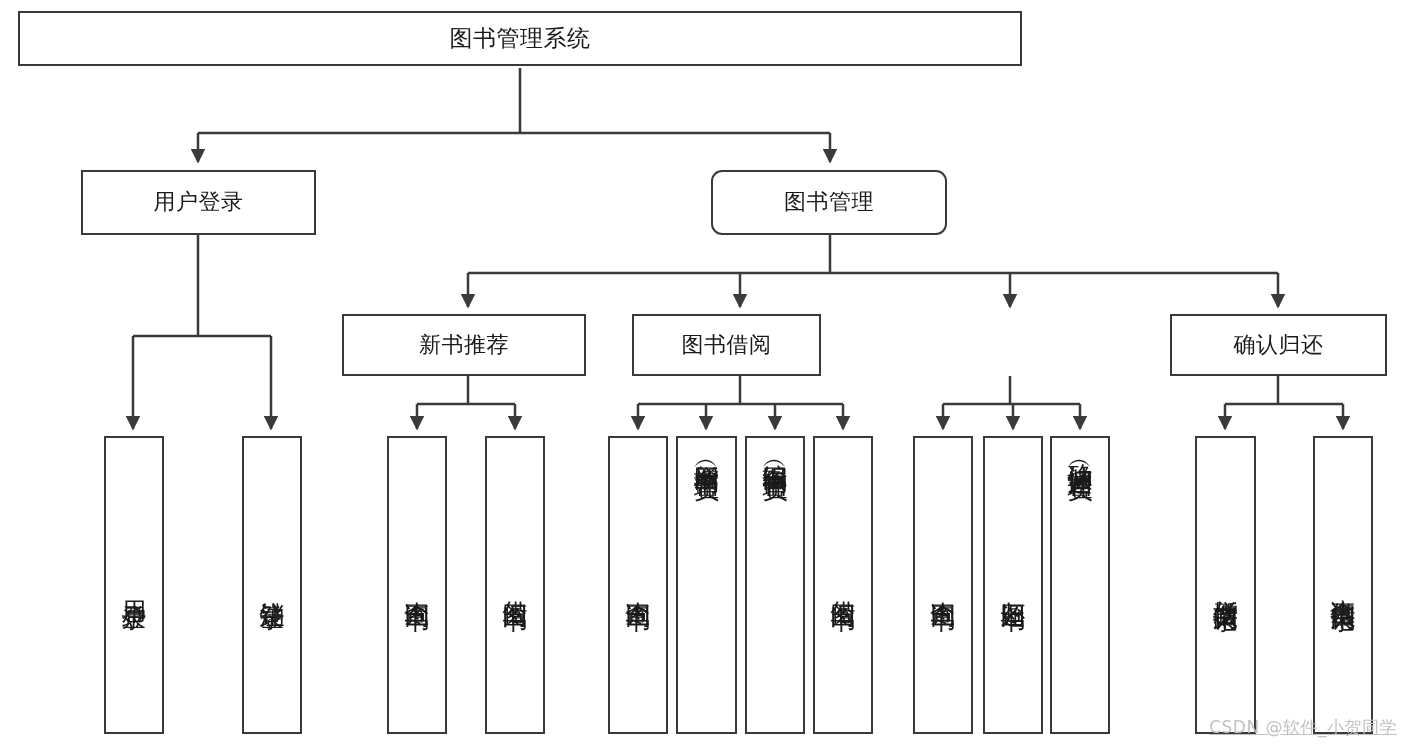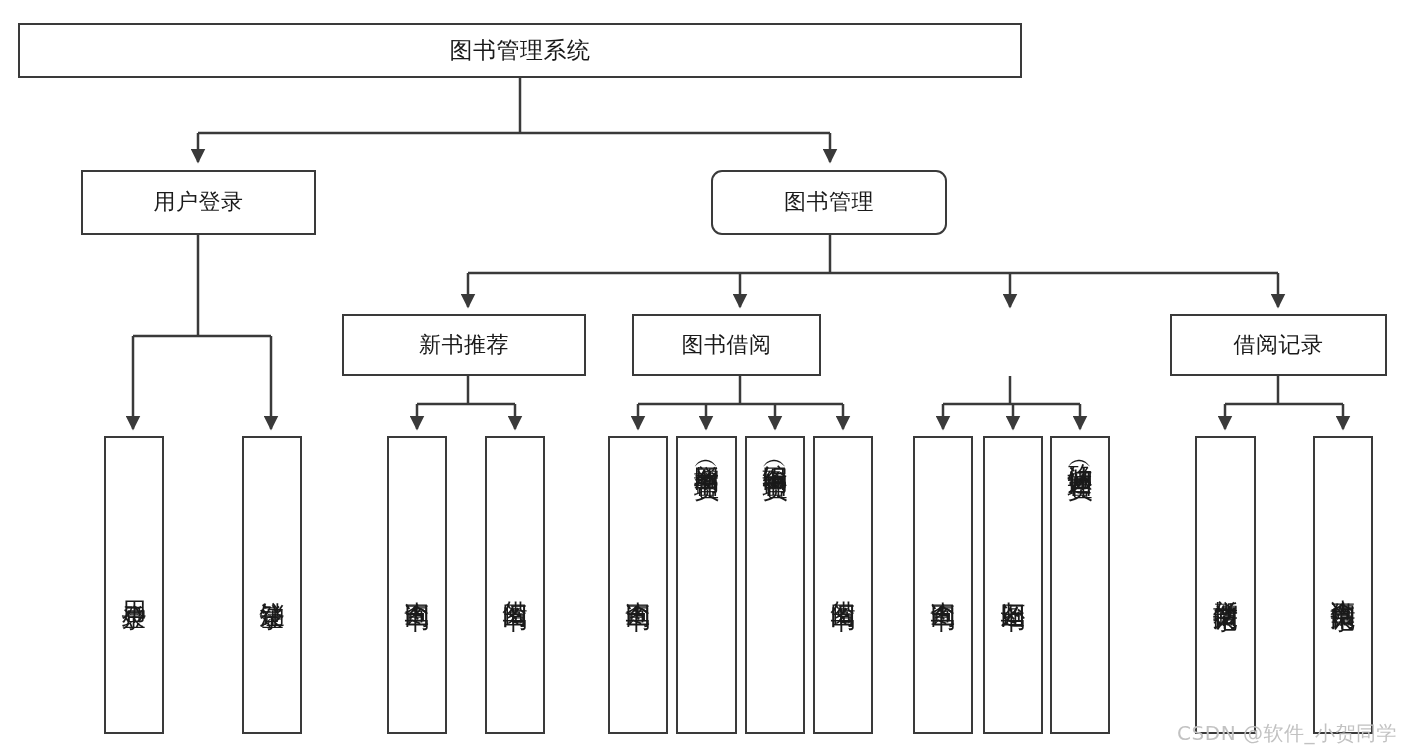--- a/index.html
+++ b/index.html
@@ -62,26 +62,27 @@
     letter-spacing: 2px;
     white-space: nowrap;
   }
   .node.vert.centered {
     align-items: center;
     padding-top: 0;
   }
   #watermark {
     position: absolute;
     right: 8px;
-    bottom: 0;
-    font-size: 20px;
+    bottom: 8px;
+    font-size: 17px;
     color: #c2c2c2;
     letter-spacing: 0.5px;
     white-space: nowrap;
     pointer-events: none;
+    text-decoration: underline;
   }
 </style>
 </head>
 <body>
 
 <div id="canvas">
 
   <svg id="edges" viewBox="0 0 1405 747" xmlns="http://www.w3.org/2000/svg">
     <defs>
       <marker id="arrow" viewBox="0 0 10 10" refX="9" refY="5" markerWidth="6" markerHeight="6" orient="auto-start-reverse">
@@ -125,21 +126,21 @@
       <path d="M 1013 404 L 1013 429" marker-end="url(#arrow)"></path>
       <path d="M 1080 404 L 1080 429" marker-end="url(#arrow)"></path>
 
       <path d="M 1278 376 L 1278 404"></path>
       <path d="M 1225 404 L 1343 404"></path>
       <path d="M 1225 404 L 1225 429" marker-end="url(#arrow)"></path>
       <path d="M 1343 404 L 1343 429" marker-end="url(#arrow)"></path>
     </g>
   </svg>
 
-  <div class="node horiz root" style="left:18px; top:23px; width:1004px; height:55px;">
+  <div class="node horiz root" style="left:18px; top:11px; width:1004px; height:55px;">
     <span class="label">图书管理系统</span>
   </div>
 
   <div class="node horiz" style="left:81px; top:170px; width:235px; height:65px;">
     <span class="label">用户登录</span>
   </div>
 
   <div class="node horiz" style="left:711px; top:170px; width:236px; height:65px;border-radius:11px;">
     <span class="label">图书管理</span>
   </div>
@@ -147,21 +148,21 @@
   <div class="node horiz" style="left:342px; top:314px; width:244px; height:62px;">
     <span class="label">新书推荐</span>
   </div>
 
   <div class="node horiz" style="left:632px; top:314px; width:189px; height:62px;">
     <span class="label">图书借阅</span>
   </div>
 
 
   <div class="node horiz" style="left:1170px; top:314px; width:217px; height:62px;">
-    <span class="label">借阅记录</span>
+    <span class="label">确认归还</span>
   </div>
 
   <div class="node vert centered" style="left:104px; top:436px; width:60px; height:298px;">
     <span class="label">用户登录</span>
   </div>
 
   <div class="node vert centered" style="left:242px; top:436px; width:60px; height:298px;">
     <span class="label">注销登录</span>
   </div>
 

